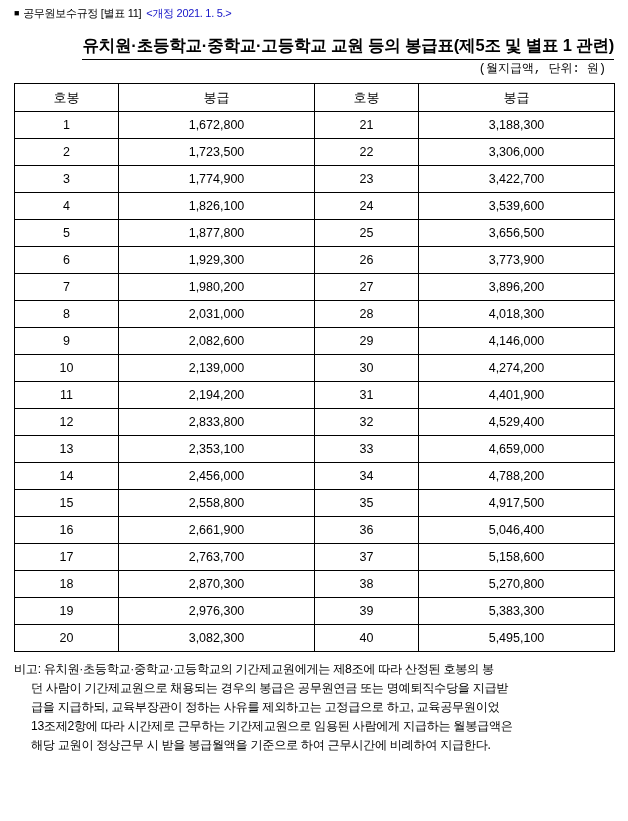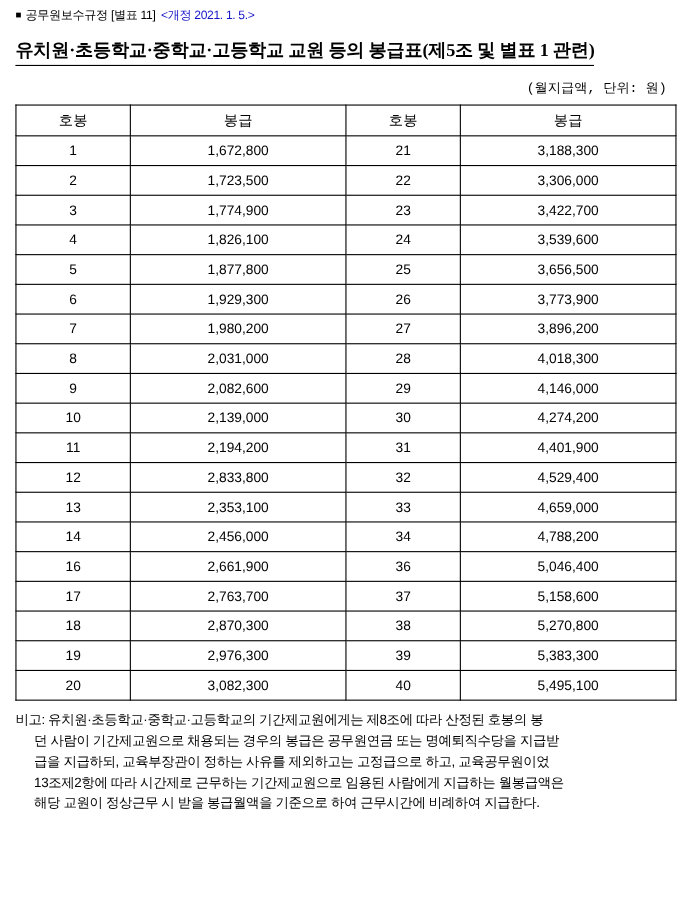--- a/index.html
+++ b/index.html
@@ -37,24 +37,22 @@
   }
   .doc-header .hdr-text {
     font-size: 11px;
   }
   .doc-header .hdr-rev {
     font-size: 11px;
     color: #1414c8;
     margin-left: 5px;
   }
   .title-wrap {
-    text-align: left;
+    text-align: right;
     margin-top: 14px;
-    margin-bottom: 12px;
-    font-family: Liberation Serif, serif;
   }
   .title {
     display: inline-block;
     font-size: 16.5px;
     font-weight: bold;
     letter-spacing: -0.2px;
     border-bottom: 1.4px solid #000;
     padding-bottom: 2px;
     white-space: nowrap;
   }
@@ -215,20 +213,26 @@
           <td>33</td>
           <td>4,659,000</td>
         </tr>
         <tr>
           <td>14</td>
           <td>2,456,000</td>
           <td>34</td>
           <td>4,788,200</td>
         </tr>
         <tr>
+          <td>15</td>
+          <td>2,558,800</td>
+          <td>35</td>
+          <td>4,917,500</td>
+        </tr>
+        <tr>
           <td>16</td>
           <td>2,661,900</td>
           <td>36</td>
           <td>5,046,400</td>
         </tr>
         <tr>
           <td>17</td>
           <td>2,763,700</td>
           <td>37</td>
           <td>5,158,600</td>

